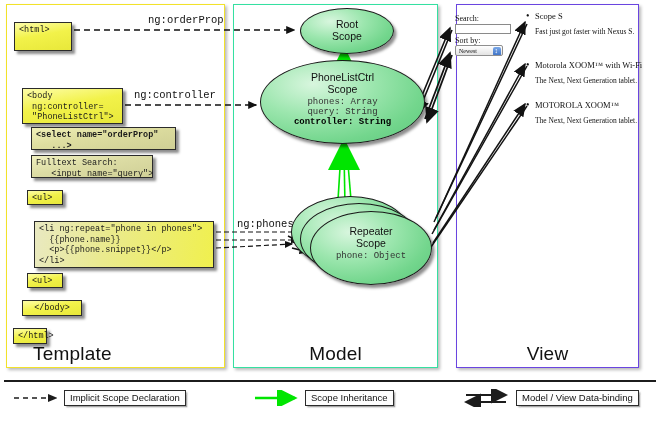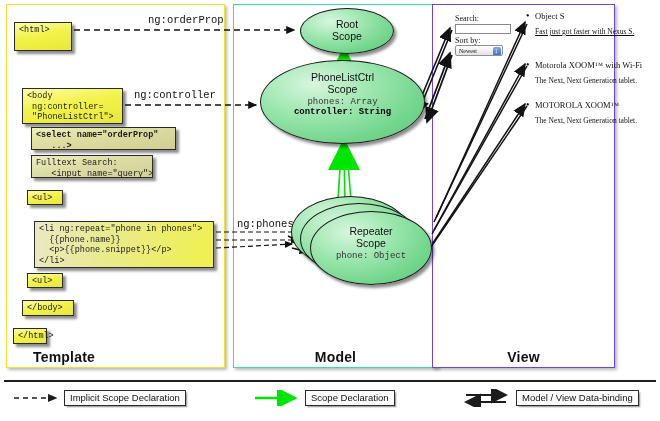--- a/index.html
+++ b/index.html
@@ -8,25 +8,25 @@
     font-family:"Liberation Sans", sans-serif;
   }
   #stage{position:absolute;left:0;top:0;width:660px;height:421px;}
 
   
   .panel{position:absolute;background:#ffffff;box-sizing:border-box;}
   #panel-template{left:6px;top:4px;width:219px;height:364px;border:1.5px solid #f2e22a;
     box-shadow:2px 2px 3px rgba(0,0,0,.28);}
   #panel-model{left:233px;top:4px;width:205px;height:364px;border:1.5px solid #35e0a1;
     box-shadow:2px 2px 3px rgba(0,0,0,.28);}
-  #panel-view{left:432px;top:4px;width:183px;height:364px;border:1.5px solid #6a45e0;
+  #panel-view{left:456px;top:4px;width:183px;height:364px;border:1.5px solid #6a45e0;
     box-shadow:2px 2px 3px rgba(0,0,0,.28);}
 
   .panel-label{position:absolute;bottom:2px;width:100%;text-align:center;
-    font-size:14px;color:#111;letter-spacing:.2px;font-weight:bold;}
+    font-size:19px;color:#111;letter-spacing:.2px;}
   #panel-template .panel-label{text-align:center;left:26px;width:auto;}
 
   
   .codebox{
     position:absolute;box-sizing:border-box;
     background:linear-gradient(170deg,#fdfda8 0%, #f2f24a 45%, #e8e83a 100%);
     border:1.2px solid #2b2b2b;
     box-shadow:2.5px 2.5px 2.5px rgba(0,0,0,.45);
     font-family:"Liberation Mono","DejaVu Sans Mono",monospace;
     font-size:8.5px;line-height:10.5px;color:#1a1a1a;
@@ -118,21 +118,21 @@
 
   <div class="codebox" style="left:27px;top:190px;width:36px;height:15px;">&lt;ul&gt;</div>
 
   <div class="codebox gradmix" style="left:34px;top:221px;width:180px;height:47px;">&lt;li ng:repeat="phone in phones"&gt;
   {{phone.name}}
   &lt;p&gt;{{phone.snippet}}&lt;/p&gt;
 &lt;/li&gt;</div>
 
   <div class="codebox" style="left:27px;top:273px;width:36px;height:15px;">&lt;ul&gt;</div>
 
-  <div class="codebox" style="left:22px;top:300px;width:52px;height:16px;">&lt;/body&gt;</div>
+  <div class="codebox" style="left:22px;top:300px;width:60px;height:16px;text-align:center;">&lt;/body&gt;</div>
 
   <div class="codebox" style="left:13px;top:328px;width:34px;height:16px;">&lt;/html&gt;</div>
 
   <div class="ellipse" style="left:291px;top:196px;width:118px;height:72px;z-index:1;"></div>
   <div class="ellipse" style="left:300px;top:203px;width:118px;height:72px;z-index:2;"></div>
 
   <div class="ellipse" style="left:310px;top:211px;width:122px;height:74px;z-index:3;padding-top:13px;">
     <div class="title">Repeater</div>
     <div class="title">Scope</div>
     <div class="props">phone: Object</div>
@@ -140,35 +140,36 @@
 
   <div class="ellipse" style="left:300px;top:8px;width:94px;height:46px;padding-top:9px;z-index:4;">
     <div class="title">Root</div>
     <div class="title">Scope</div>
   </div>
 
   <div class="ellipse" style="left:260px;top:60px;width:165px;height:84px;padding-top:10px;z-index:4;">
     <div class="title">PhoneListCtrl</div>
     <div class="title">Scope</div>
     <div class="props">phones: Array</div>
+    <div class="props" style="margin-top:0">query: String</div>
     <div class="props" style="margin-top:0;font-weight:bold;color:#000;">controller: String</div>
   </div>
 
   <div class="view-label" style="left:455px;top:14px;">Search:</div>
   <input class="view-input" style="left: 455px; top: 24px; width: 56px;" type="text" placeholder="">
 
   <div class="view-label" style="left:455px;top:36px;">Sort by:</div>
   <div class="view-select" style="left:455px;top:45px;width:48px;">
     <span>Newest</span>
     <span class="sbtn"></span>
   </div>
 
   <div class="phone-item" style="left:535px;top:11px;">
-    <div class="phone-name">Object S</div>
-    <div class="phone-snip" style="margin-top:6px;text-decoration:underline;">Fast just got faster with Nexus S.</div>
+    <div class="phone-name">Scope S</div>
+    <div class="phone-snip" style="margin-top:6px;">Fast just got faster with Nexus S.</div>
   </div>
 
   <div class="phone-item" style="left:535px;top:60px;">
     <div class="phone-name">Motorola XOOM™ with Wi-Fi</div>
     <div class="phone-snip" style="margin-top:6px;">The Next, Next Generation tablet.</div>
   </div>
 
   <div class="phone-item" style="left:535px;top:100px;">
     <div class="phone-name">MOTOROLA XOOM™</div>
     <div class="phone-snip" style="margin-top:6px;">The Next, Next Generation tablet.</div>
@@ -242,21 +243,21 @@
 
     <div class="leg-item" style="left:253px;">
       <svg width="48" height="16" style="position:absolute;left:0;top:0;">
         <defs>
             <marker id="lgB" markerWidth="8" markerHeight="8" refX="7" refY="4" orient="auto">
           <path d="M0,0 L8,4 L0,8 z" fill="#00e500"></path>
             </marker>
           </defs>
         <line x1="2" y1="8" x2="42" y2="8" stroke="#00e500" stroke-width="2.6" marker-end="url(#lgB)"></line>
       </svg>
-      <div class="leg-box" style="left:52px;top:0;">Scope Declaration</div>
+      <div class="leg-box" style="left:52px;top:0;">Scope Inheritance</div>
     </div>
 
     <div class="leg-item" style="left:464px;">
       <svg width="48" height="18" style="position:absolute;left:0;top:-1px;">
         <defs>
             <marker id="lgC" markerWidth="8" markerHeight="8" refX="7" refY="4" orient="auto">
           <path d="M0,0 L8,4 L0,8 z" fill="#1c1c1c"></path>
             </marker>
           </defs>
         <line x1="2" y1="6" x2="42" y2="6" stroke="#1c1c1c" stroke-width="2.2" marker-end="url(#lgC)"></line>

